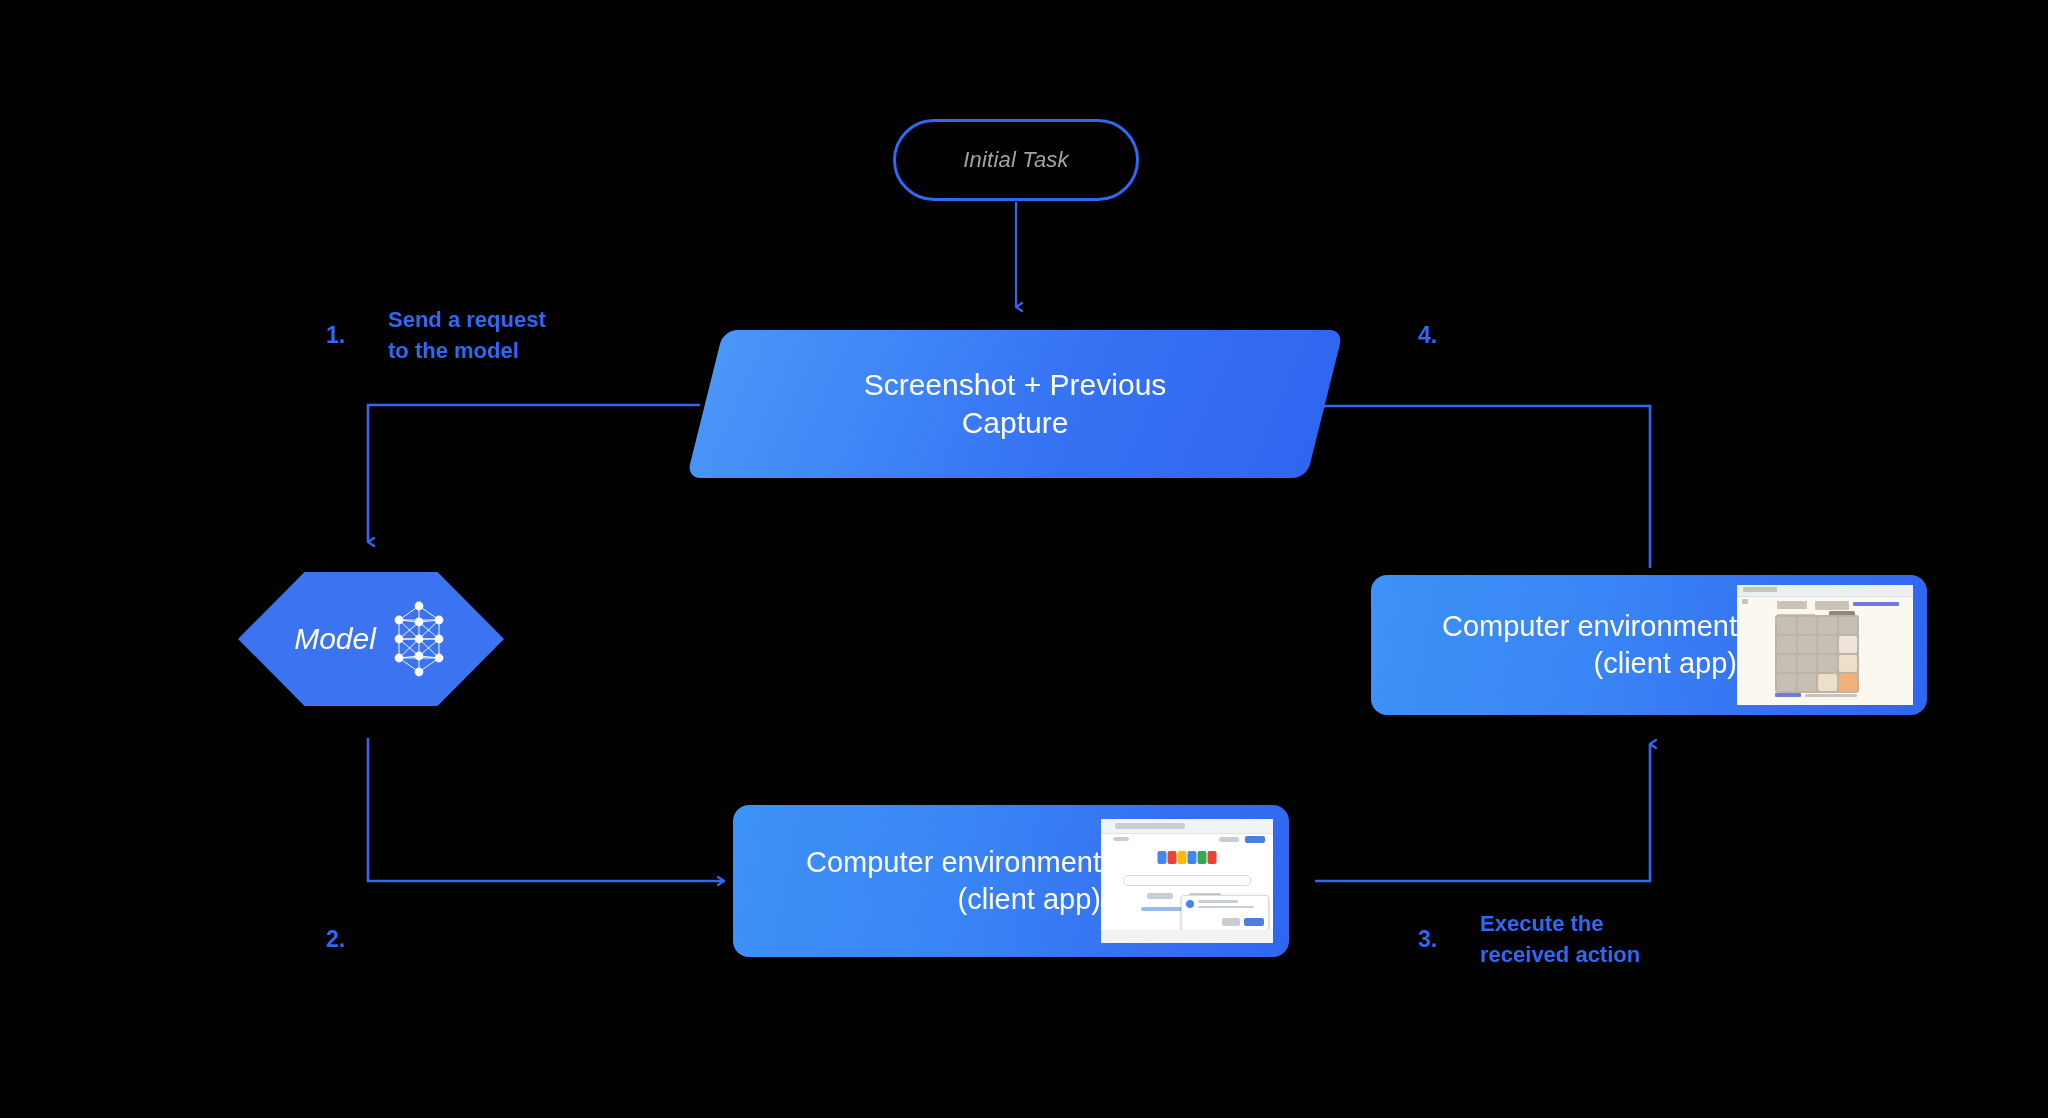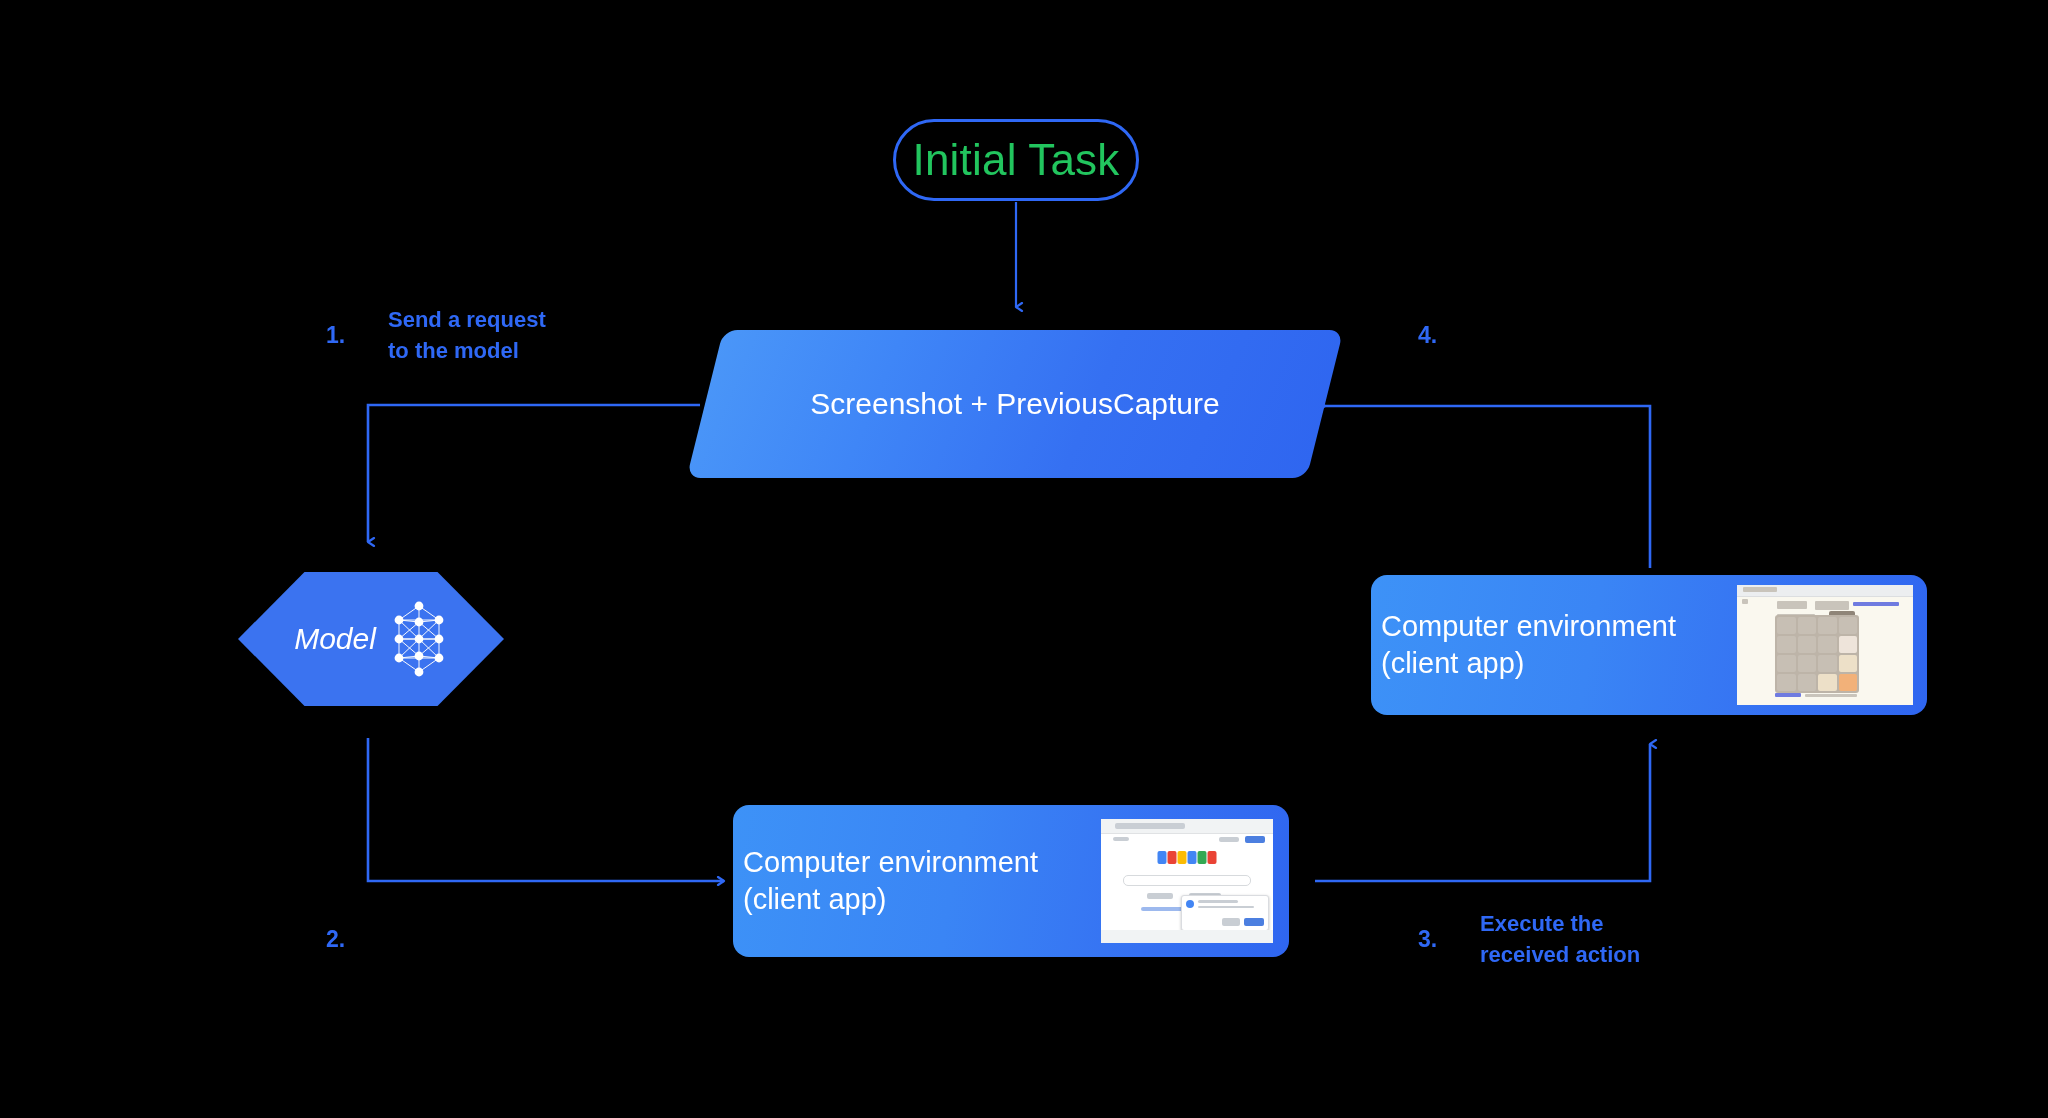--- a/index.html
+++ b/index.html
@@ -38,23 +38,24 @@
     height: 82px;
     border: 3px solid #2f68f5;
     border-radius: 41px;
     display: flex;
     align-items: center;
     justify-content: center;
     box-sizing: border-box;
     background: transparent;
   }
   .pill span {
-    color: #22c55e;
-    font-size: 44px;
+    color: #a3a3a3;
+    font-size: 22px;
     letter-spacing: 0.2px;
+    font-style: italic;
   }
 
   
   .para-wrap {
     position: absolute;
     left: 705px;
     top: 330px;
     width: 620px;
     height: 148px;
   }
@@ -62,20 +63,21 @@
     position: absolute;
     inset: 0;
     background: linear-gradient(100deg, #4a96f8 0%, #3f86f7 28%, #3570f2 62%, #2f66f0 100%);
     border-radius: 14px;
     transform: skewX(-14deg);
   }
   .para-label {
     position: absolute;
     inset: 0;
     display: flex;
+    flex-direction: column;
     align-items: center;
     justify-content: center;
     color: #ffffff;
     font-size: 30px;
     line-height: 1.27;
     text-align: center;
   }
 
   
   .hex-wrap {
@@ -126,22 +128,22 @@
     top: 575px;
     width: 556px;
     height: 140px;
     background: linear-gradient(100deg, #3d92f7 0%, #3a85f5 40%, #3570f2 75%, #2f66f0 100%);
   }
   .card-label {
     flex: 1 1 auto;
     color: #ffffff;
     font-size: 29px;
     line-height: 1.27;
-    text-align: left;
-    padding-left: 10px;
+    text-align: right;
+    padding-left: 33px;
   }
   .thumb {
     flex: 0 0 auto;
     background: #ffffff;
     position: relative;
     overflow: hidden;
   }
   .card.bottom .thumb {
     width: 172px;
     height: 124px;

